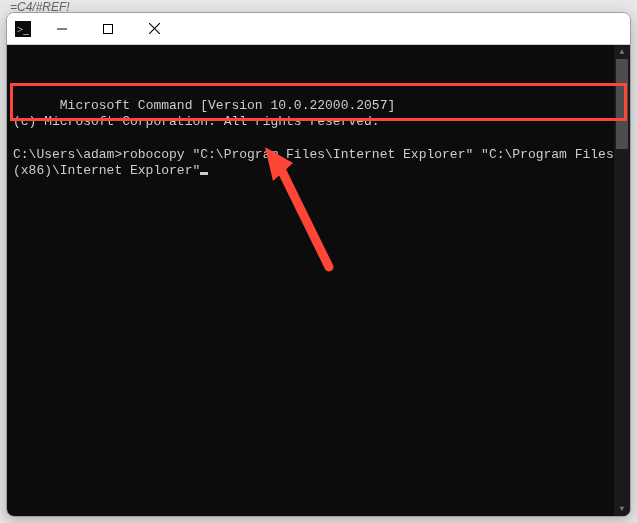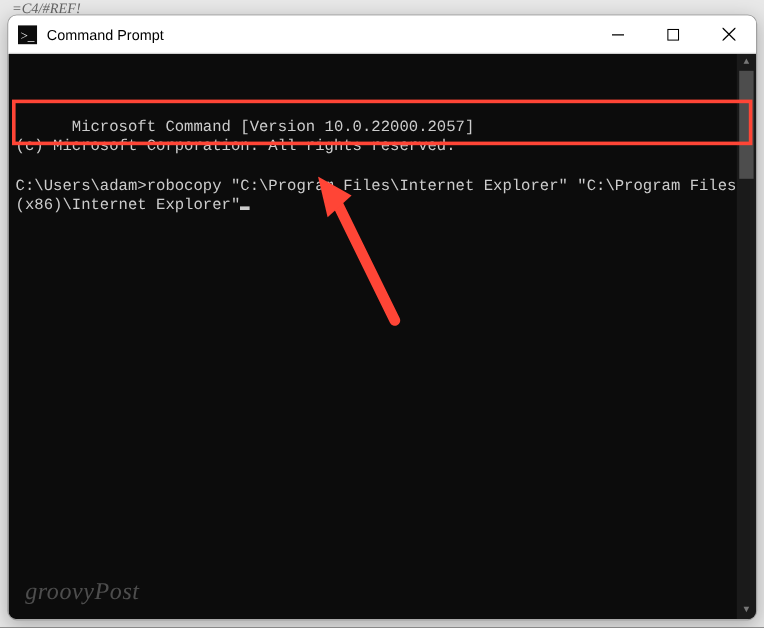--- a/index.html
+++ b/index.html
@@ -8,21 +8,21 @@
       height: 523px;
       background: #e8e8e8;
       font-family: 'Segoe UI', Tahoma, sans-serif;
       position: relative;
       overflow: hidden;
     }
     .bg-fragment {
       position: absolute;
       top: 0;
       left: 10px;
-      font-family: Liberation Serif, serif;
+      font-family: Liberation Sans, sans-serif;
       font-size: 12px;
       font-style: italic;
       color: #666;
     }
     .window {
       position: absolute;
       top: 12px;
       left: 6px;
       right: 6px;
       bottom: 6px;
@@ -158,21 +158,20 @@
 <div class="bg-fragment">=C4/#REF!</div>
 
 <div class="window">
   <div class="titlebar">
     <span class="app-icon">
       <svg viewBox="0 0 16 16">
         <rect x="0" y="0" width="16" height="16" fill="#0c0c0c"></rect>
         <text x="2" y="12" font-size="11" fill="#fff" font-family="Consolas">&gt;_</text>
       </svg>
     </span>
-    <span class="title">Command Prompt</span>
     <div class="win-controls">
       <div class="win-btn">
         <svg viewBox="0 0 10 10">
             <line x1="0" y1="5" x2="10" y2="5" stroke="#000" stroke-width="1"></line>
           </svg>
       </div>
       <div class="win-btn">
         <svg viewBox="0 0 10 10">
             <rect x="0.5" y="0.5" width="9" height="9" fill="none" stroke="#000" stroke-width="1"></rect>
           </svg>
@@ -205,15 +204,14 @@
       <line x1="70" y1="120" x2="18" y2="14" stroke="#ff4536" stroke-width="9" stroke-linecap="round"></line>
       <polygon points="6,0 34,16 14,34" fill="#ff4536"></polygon>
     </svg>
 
     <div class="scrollbar">
       <div class="scroll-arrow up">▲</div>
       <div class="scrollbar-thumb"></div>
       <div class="scroll-arrow down">▼</div>
     </div>
 
-    <div class="watermark">groovyPost</div>
   </div>
 </div>
 
 </body></html>

